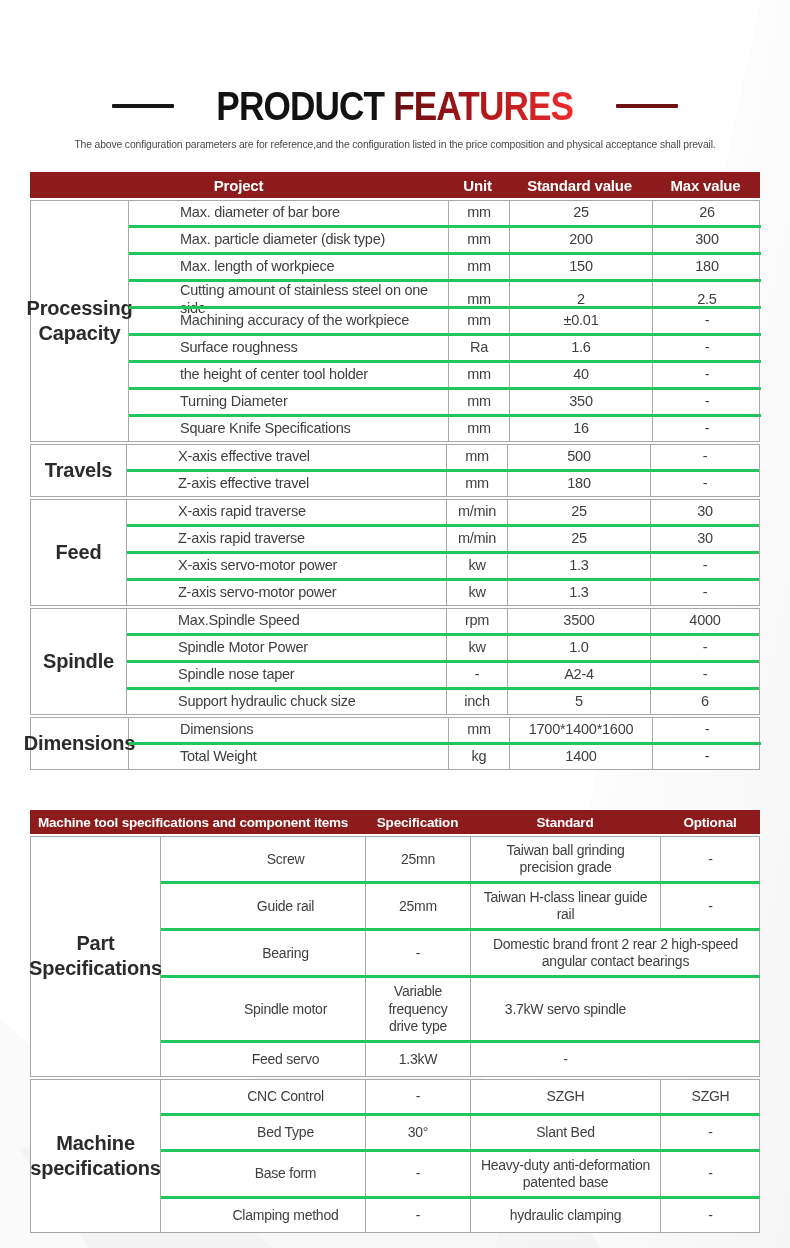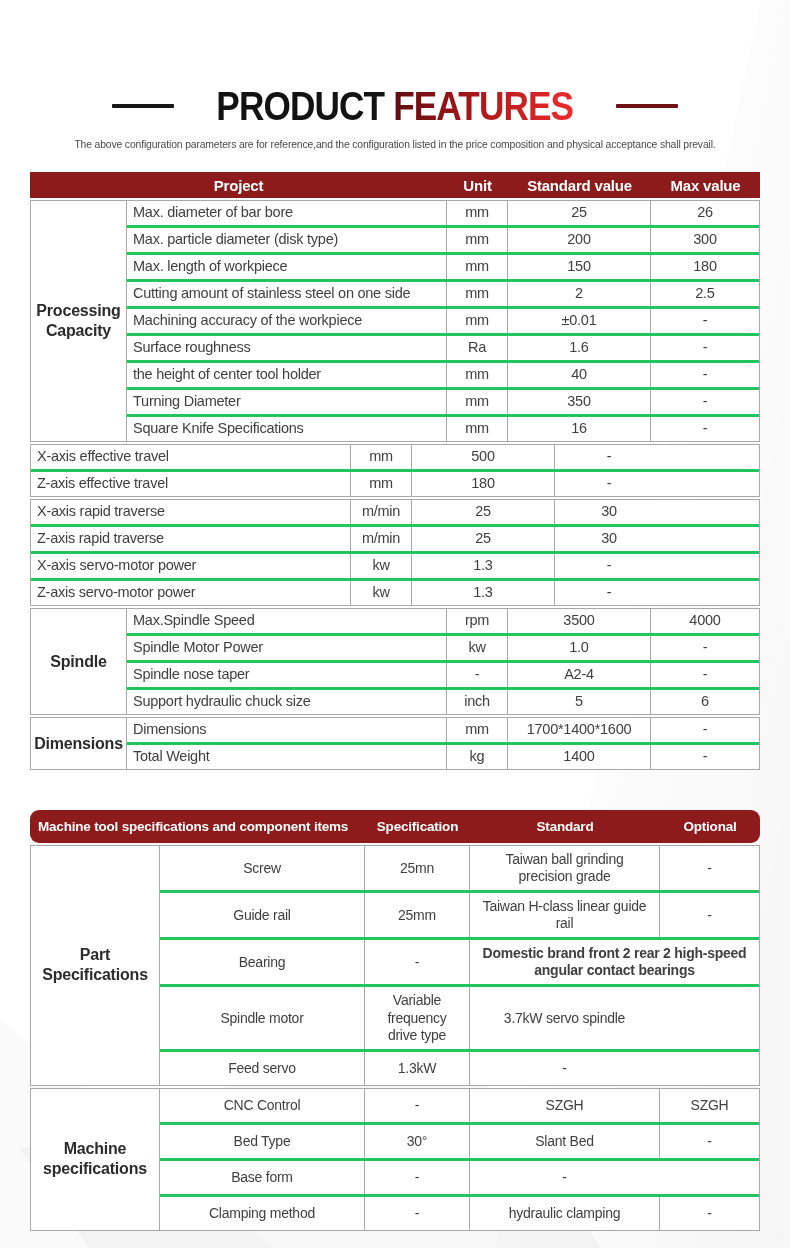--- a/index.html
+++ b/index.html
@@ -65,53 +65,53 @@
   .tbl-2{margin-top:40px;}
   .thead{
     background:#8e1b1b;color:#ffffff;font-weight:700;
     display:grid;align-items:center;
   }
   .thead .hcell{
     text-align:center;font-size:15px;letter-spacing:-0.2px;
     padding:0 2px;
   }
   .tbl-1 .thead{grid-template-columns:417px 61px 143px 109px;height:26px;}
-  .tbl-2 .thead{grid-template-columns:335px 105px 190px 100px;height:33px;border-radius:9px;}
+  .tbl-2 .thead{grid-template-columns:335px 105px 190px 100px;height:24px;}
   .tbl-2 .hcell{font-size:13.5px;}
   .tbl-2 .hcell.hleft{text-align:left;padding-left:8px;}
 
   .groups{display:flex;flex-direction:column;gap:2px;margin-top:2px;}
   .group{
     display:flex;border:1px solid #a8a8a8;background:#fff;
   }
   .cat-cell{
     display:flex;align-items:center;justify-content:center;
     text-align:center;font-weight:700;color:#2b2b2b;
     border-right:1px solid #a8a8a8;
-    white-space:pre-line;font-size:16px;letter-spacing:-0.2px;
+    white-space:pre-line;font-size:20px;letter-spacing:-0.2px;
     line-height:1.25;
   }
   .tbl-1 .cat-cell{width:97px;}
   .tbl-2 .cat-cell{width:129px;}
   .rows{flex:1;display:flex;flex-direction:column;}
   .row{display:grid;}
   .row + .row{border-top:3px solid #22c55e;}
   .tbl-1 .row{grid-template-columns:319px 61px 143px 109px;height:24px;}
   .tbl-2 .row{grid-template-columns:204px 105px 190px 100px;min-height:33px;}
   .cell{
     display:flex;align-items:center;justify-content:center;
     font-size:14.5px;letter-spacing:-0.25px;color:#3f3f3f;
     border-left:1px solid #a8a8a8;
     text-align:center;line-height:1.22;
     padding:0 3px;box-sizing:border-box;
   }
-  .cell:first-child{border-left:none;}
+  .cell:first-child{border-left:none;margin-left:45px;}
   .tbl-1 .name-cell{justify-content:flex-start;text-align:left;padding-left:6px;}
   .tbl-2 .cell{padding:5px 8px;font-size:14px;}
-  .cell.span2{grid-column:span 2;font-weight:bold;}
+  .cell.span2{grid-column:span 2;}
 </style>
 </head>
 <body>
 
 <div class="bg">
   <div class="streak streak-right"></div>
   <div class="streak streak-bottom"></div>
   <div class="streak streak-bottom2"></div>
 </div>
 
@@ -187,36 +187,38 @@
             </div>
             <div class="row">
               <div class="cell name-cell">Square Knife Specifications</div>
               <div class="cell">mm</div>
               <div class="cell">16</div>
               <div class="cell">-</div>
             </div>
           </div>
         </div>
         <div class="group">
+          <div class="cat-cell">Travels</div>
           <div class="rows">
             <div class="row">
               <div class="cell name-cell">X-axis effective travel</div>
               <div class="cell">mm</div>
               <div class="cell">500</div>
               <div class="cell">-</div>
             </div>
             <div class="row">
               <div class="cell name-cell">Z-axis effective travel</div>
               <div class="cell">mm</div>
               <div class="cell">180</div>
               <div class="cell">-</div>
             </div>
           </div>
         </div>
         <div class="group">
+          <div class="cat-cell">Feed</div>
           <div class="rows">
             <div class="row">
               <div class="cell name-cell">X-axis rapid traverse</div>
               <div class="cell">m/min</div>
               <div class="cell">25</div>
               <div class="cell">30</div>
             </div>
             <div class="row">
               <div class="cell name-cell">Z-axis rapid traverse</div>
               <div class="cell">m/min</div>
@@ -339,20 +341,21 @@
             </div>
             <div class="row">
               <div class="cell">Bed Type</div>
               <div class="cell">30°</div>
               <div class="cell">Slant Bed</div>
               <div class="cell">-</div>
             </div>
             <div class="row">
               <div class="cell">Base form</div>
               <div class="cell">-</div>
+              <div class="cell">Heavy-duty anti-deformation patented base</div>
               <div class="cell">-</div>
             </div>
             <div class="row">
               <div class="cell">Clamping method</div>
               <div class="cell">-</div>
               <div class="cell">hydraulic clamping</div>
               <div class="cell">-</div>
             </div>
           </div>
         </div>

